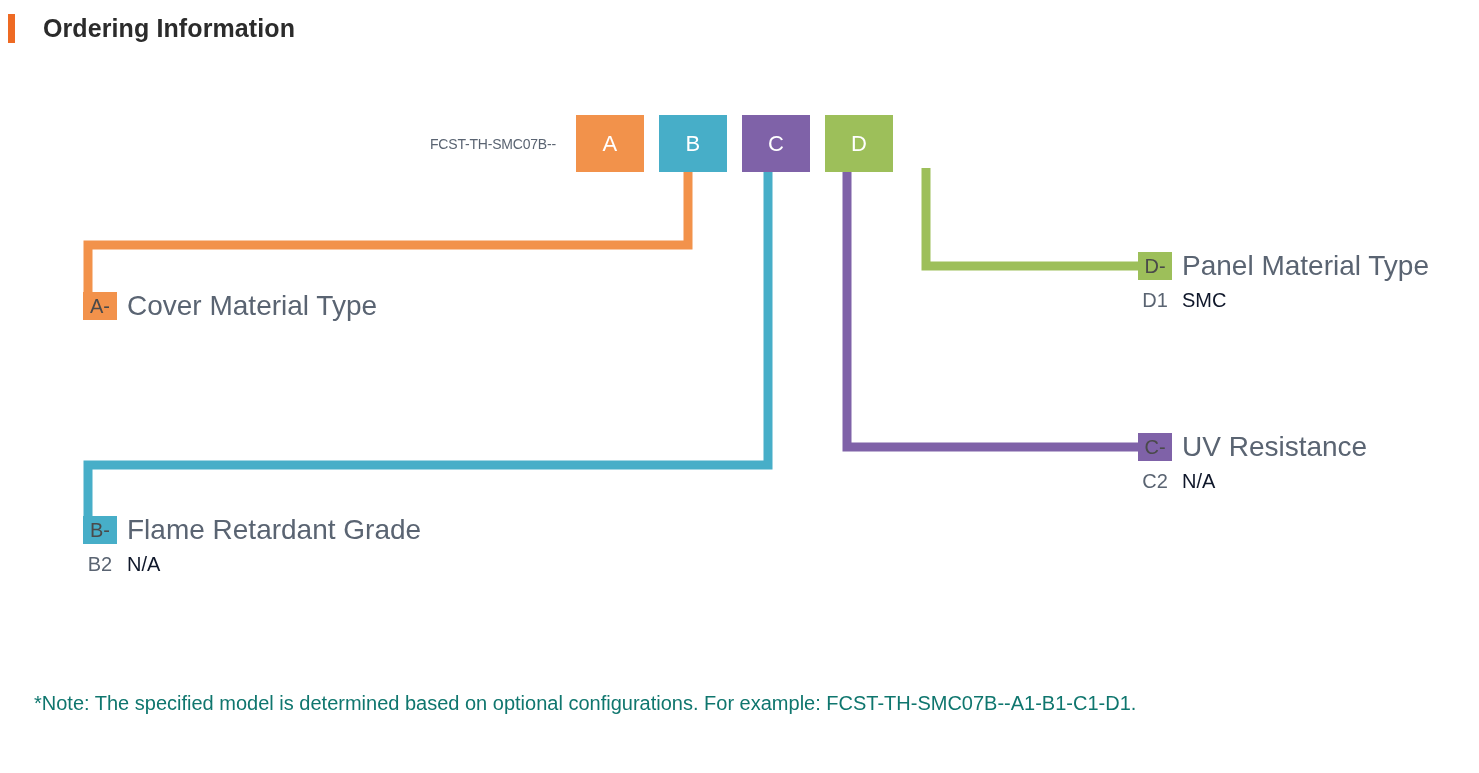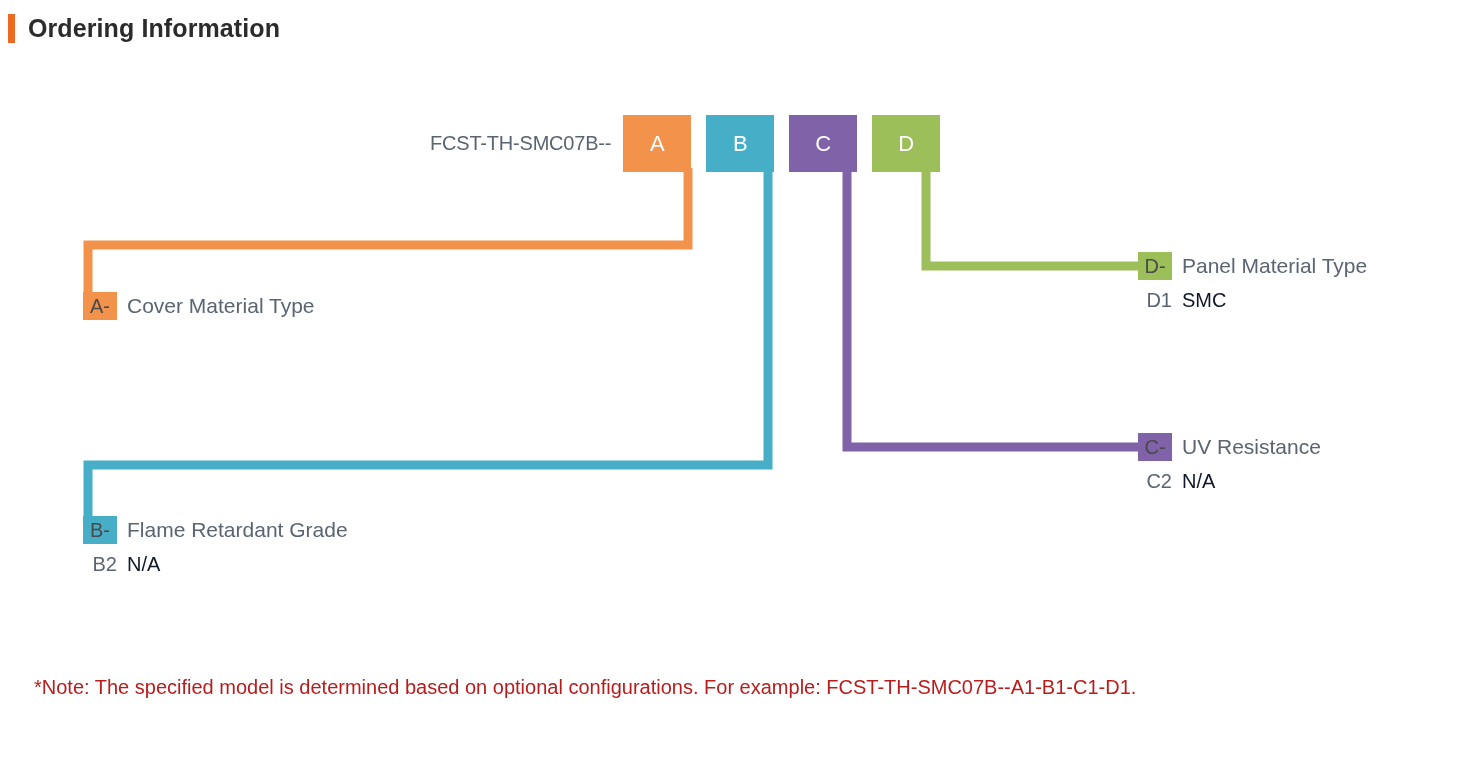--- a/index.html
+++ b/index.html
@@ -18,20 +18,21 @@
     -webkit-font-smoothing: antialiased;
   }
 
   
   #section-header {
     position: absolute;
     left: 8px;
     top: 14px;
     display: flex;
     align-items: center;
+    gap: 15px;
   }
   #header-accent-bar {
     width: 7px;
     height: 29px;
     background: #ee6a23;
     margin-right: 13px;
     flex: 0 0 auto;
   }
   #page-title {
     font-size: 25px;
@@ -61,25 +62,25 @@
   
   #model-code-row {
     position: absolute;
     left: 430px;
     top: 115px;
     height: 57px;
     display: flex;
     align-items: center;
   }
   #model-code-prefix {
-    font-size: 20px;
+    font-size: 14px;
     color: #5a6472;
     white-space: nowrap;
     letter-spacing: -0.2px;
-    padding-right: 12px;
+    padding-right: 20px;
   }
   .code-box {
     width: 68px;
     height: 57px;
     display: flex;
     align-items: center;
     justify-content: center;
     color: #ffffff;
     font-size: 22px;
     flex: 0 0 auto;
@@ -102,52 +103,52 @@
     justify-content: center;
     min-width: 34px;
     height: 28px;
     font-size: 20px;
     color: #4a4a4a;
     padding: 0 3px;
     box-sizing: border-box;
     flex: 0 0 auto;
   }
   .option-title-text {
-    font-size: 21px;
+    font-size: 28px;
     color: #5a6472;
     white-space: nowrap;
     margin-left: 10px;
   }
   .option-row {
     display: flex;
     align-items: center;
     margin-top: 6px;
     height: 28px;
   }
   .option-key {
     font-size: 20px;
     color: #5a6472;
     width: 34px;
     flex: 0 0 auto;
-    text-align: right;
+    text-align: center;
   }
   .option-value {
     font-size: 20px;
     color: #0f172a;
     margin-left: 10px;
     white-space: nowrap;
   }
 
   
   #footnote {
     position: absolute;
     left: 34px;
-    top: 676px;
-    font-size: 20px;
-    color: #b91c1c;
+    top: 692px;
+    font-size: 20px;
+    color: #0f766e;
     white-space: nowrap;
   }
 </style>
 </head>
 <body>
 
 <div id="section-header">
   <div id="header-accent-bar"></div>
   <div id="page-title">Ordering Information</div>
 </div>

